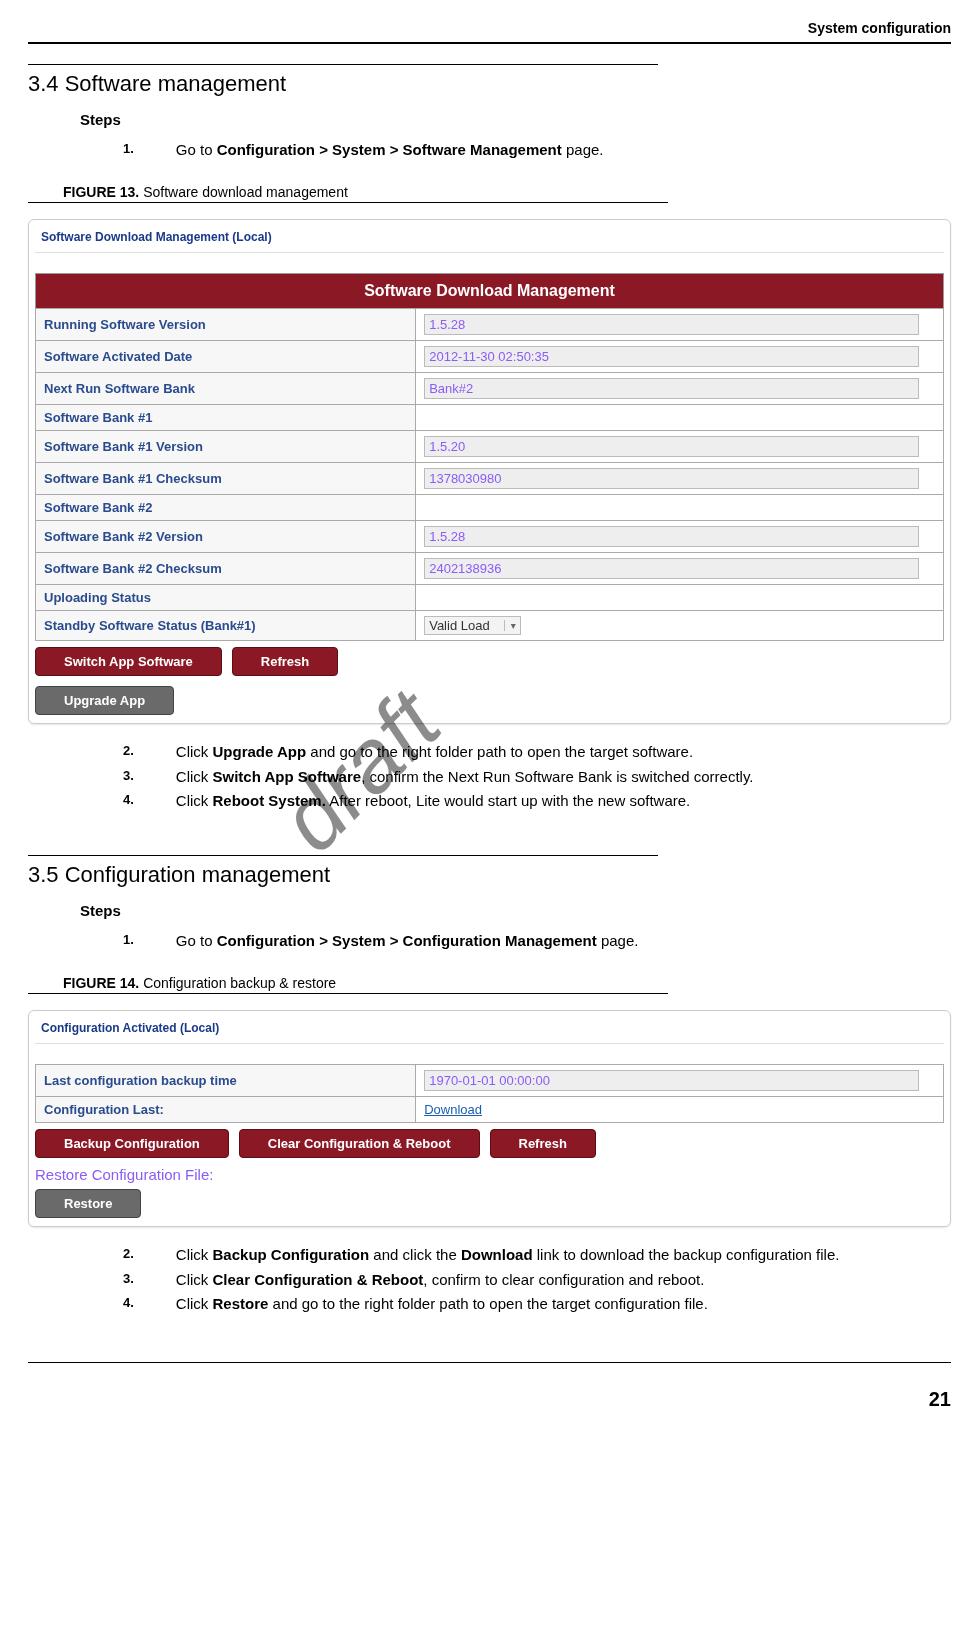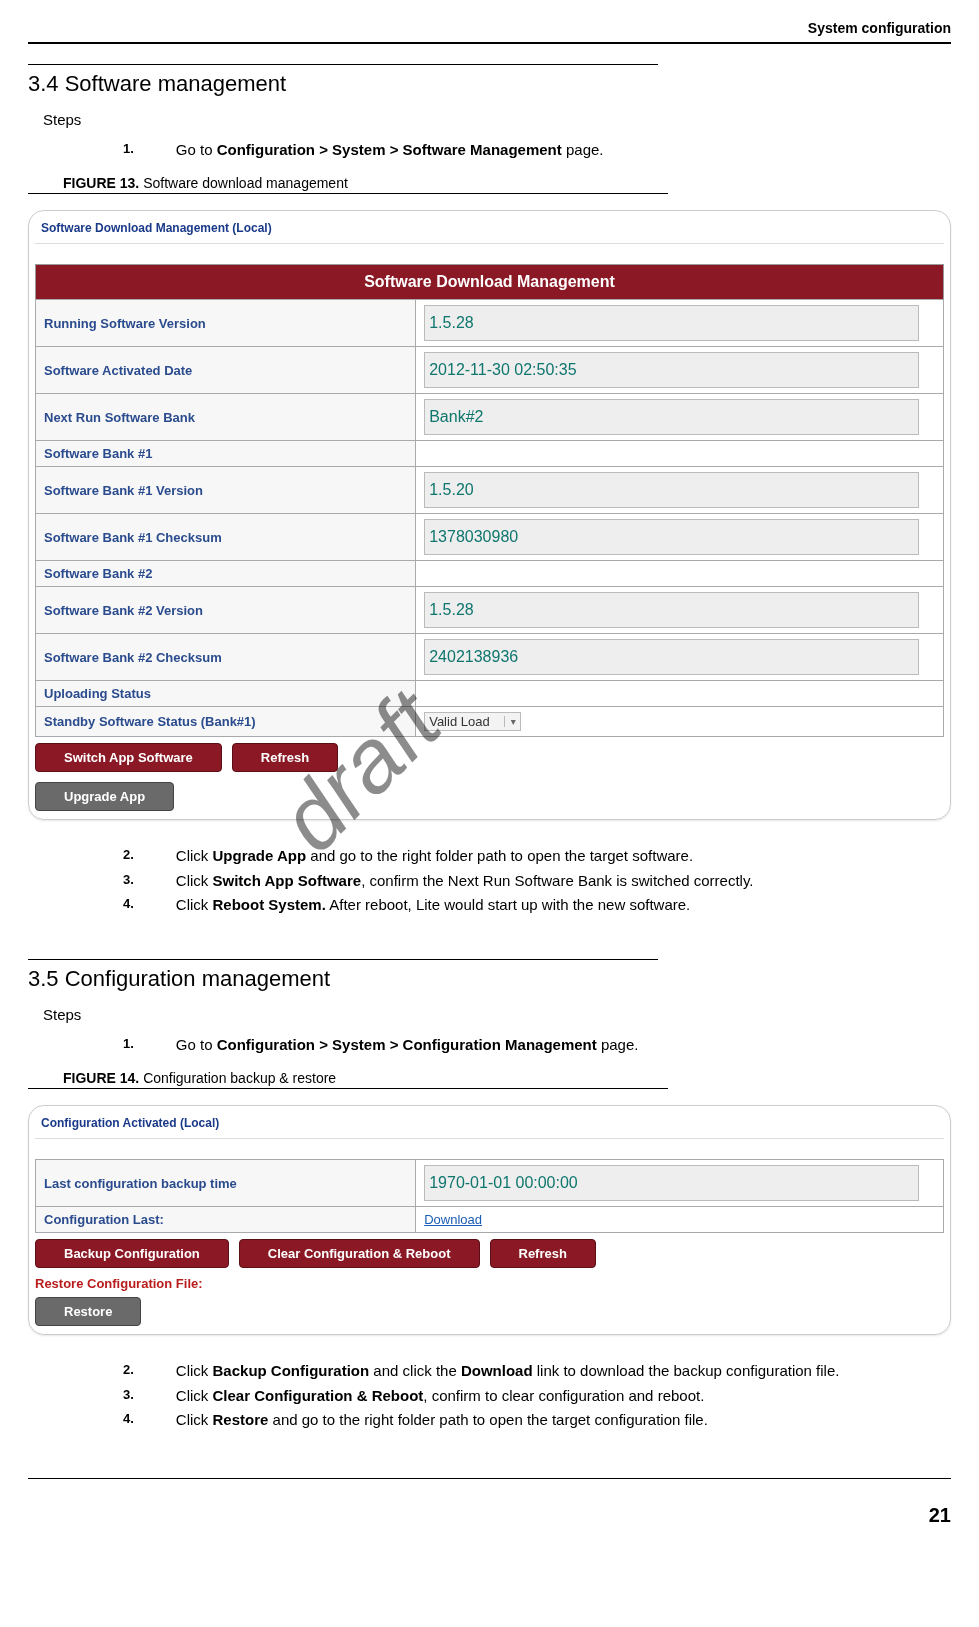--- a/index.html
+++ b/index.html
@@ -10,45 +10,45 @@
     padding: 20px 28px;
     width: 979px;
     box-sizing: border-box;
     position: relative;
   }
   .page-header { text-align: right; font-weight: bold; font-size: 14px; }
   hr.rule { border: none; border-top: 2px solid #000; margin: 6px 0 20px 0; }
   hr.thin { border: none; border-top: 1px solid #000; margin: 4px 0; }
   .section-title { font-size: 22px; font-weight: normal; margin: 0 0 14px 0; }
   .section-rule { border: none; border-top: 1px solid #000; margin: 0 0 6px 0; width: 630px; }
-  .steps-label { font-weight: normal; margin-left: 15px; margin-bottom: 12px; }
+  .steps-label { font-weight: bold; margin-left: 52px; margin-bottom: 12px; }
   .step-list { margin-left: 95px; margin-right: 20px; }
   .step { display: flex; margin-bottom: 4px; line-height: 1.35; }
   .step-num { font-weight: bold; font-size: 13px; margin-right: 6px; white-space: nowrap; }
   .step-text { flex: 1; margin-left: 36px; }
   .bold { font-weight: bold; }
-  .fig-caption { margin-left: 35px; margin-top: 15px; margin-bottom: 2px; font-size: 14px; }
+  .fig-caption { margin-left: 35px; margin-top: 24px; margin-bottom: 2px; font-size: 14px; }
   .fig-caption .fignum { font-weight: bold; }
   .fig-rule-top { border: none; border-top: 1px solid #000; width: 640px; margin: 0 0 16px 0; }
 
-  .screenshot { border: 1px solid #ccc; border-radius: 16px; padding: 6px 6px 8px 6px; box-shadow: 0 1px 2px rgba(0,0,0,0.1); margin-bottom: 26px; max-width: 930px; }
+  .screenshot { border: 1px solid #ccc; border-radius: 6px; padding: 6px 6px 8px 6px; box-shadow: 0 1px 2px rgba(0,0,0,0.1); margin-bottom: 10px; max-width: 930px; }
   .win-title { font-size: 12px; font-weight: bold; color: #1a3a89; padding: 4px 6px 8px 6px; border-bottom: 1px solid #ddd; }
   .banner { background: #8a1925; color: #fff; text-align: center; font-weight: bold; font-size: 16px; padding: 8px 0; border: 1px solid #999; border-bottom: none; }
   table.info { border-collapse: collapse; width: 100%; table-layout: fixed; }
   table.info td { border: 1px solid #aaa; padding: 5px 8px; font-size: 13px; }
   table.info td.label { width: 40%; color: #2a4b8d; font-weight: bold; background: #f7f7f7; }
-  table.info td.value input { width: 95%; border: 1px solid #bbb; background: #eee; color: #0f766e; font-size: 16px; padding: 8px 4px; }
+  table.info td.value input { width: 95%; border: 1px solid #bbb; background: #eee; color: #8b5cf6; font-size: 13px; padding: 2px 4px; }
   table.info td.value .dropdown { display:inline-flex; align-items:center; border:1px solid #bbb; background:#f3f3f3; padding:1px 4px; font-size:13px; color:#333; }
   table.info td.value .dropdown .caret { margin-left:14px; font-size:10px; color:#666; border-left:1px solid #bbb; padding-left:6px; }
 
   .btn-row { display: flex; gap: 10px; margin-top: 6px; }
   .btn { background: #8a1925; color: #fff; font-size: 13px; font-weight: bold; padding: 6px 28px; border-radius: 4px; border: 1px solid #5a0f17; display:inline-block; text-align:center; }
   .btn.gray { background: #6a6a6a; border-color: #444; }
   .link { color: #1a5db3; text-decoration: underline; font-size: 13px; }
-  .subtitle { font-size: 13px; font-weight: bold; color: #b91c1c; margin-top: 8px; }
+  .subtitle { font-size: 15px; font-weight: normal; color: #8b5cf6; margin-top: 8px; }
 
   .watermark {
     position: absolute;
     top: 720px;
     left: 270px;
     font-size: 90px;
     color: rgba(0,0,0,0.45);
     font-style: italic;
     transform: rotate(-45deg);
     pointer-events: none;

